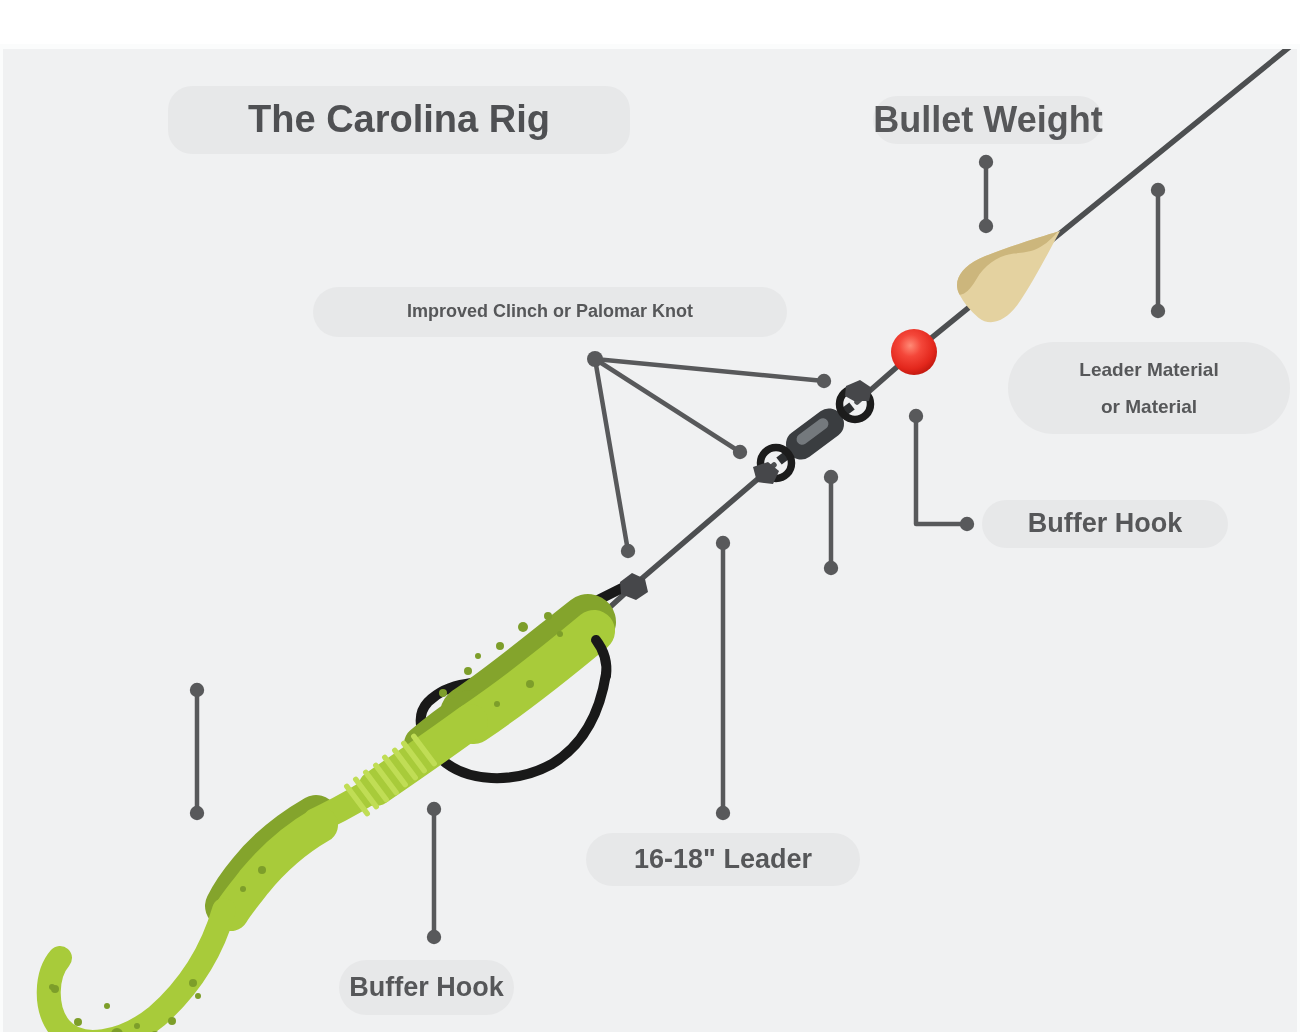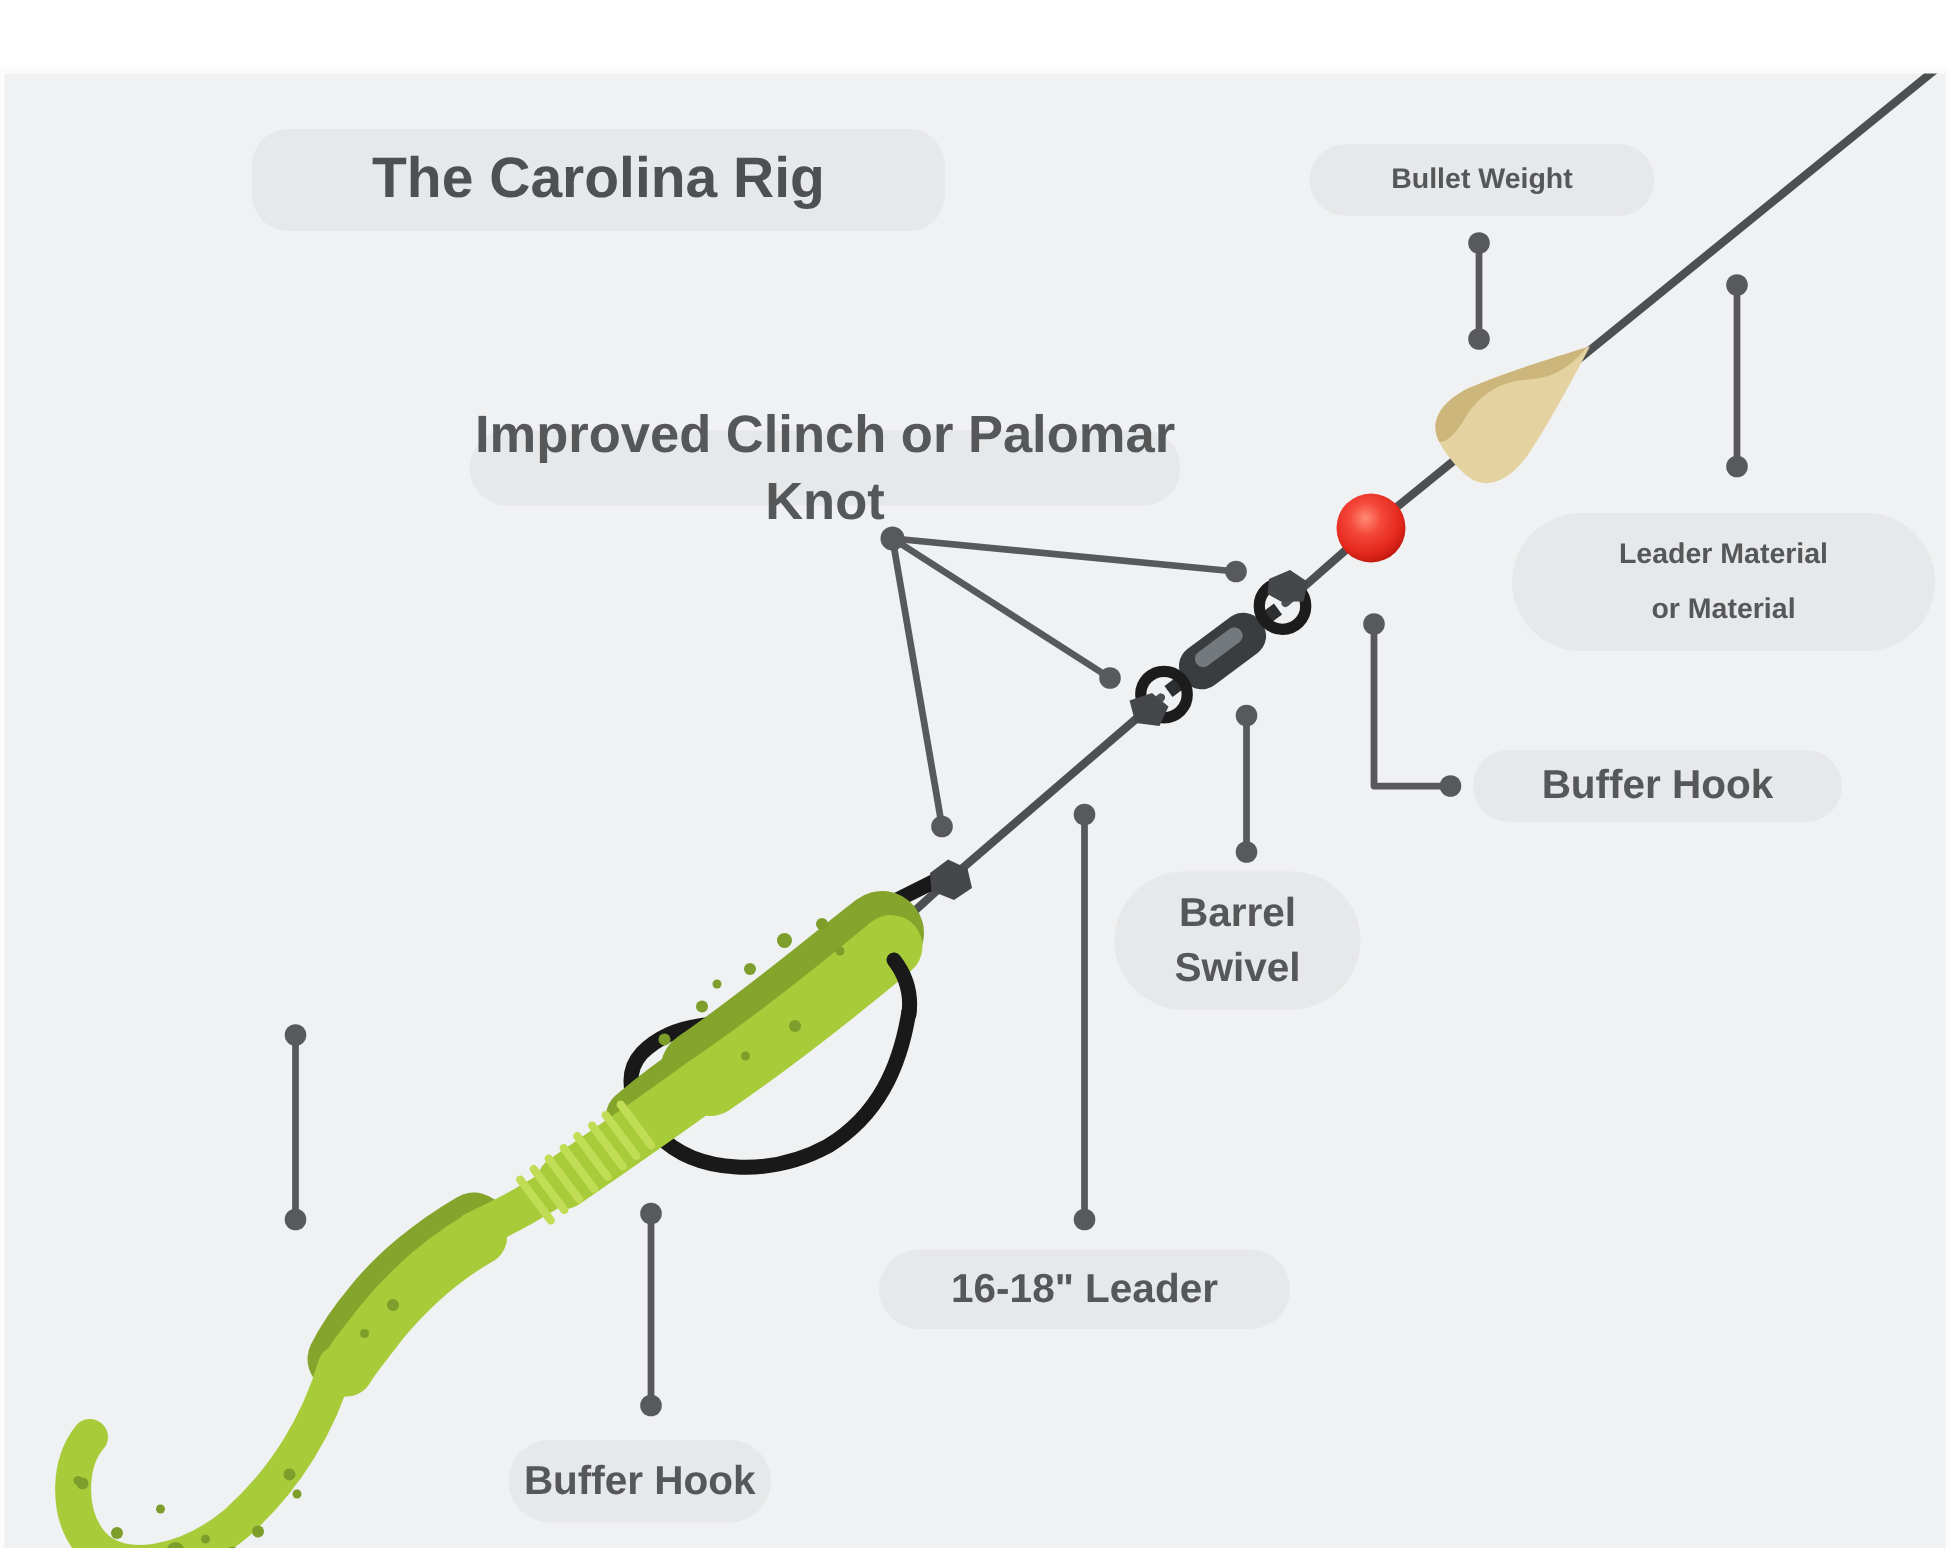--- a/index.html
+++ b/index.html
@@ -3,22 +3,22 @@
 <meta charset="utf-8">
 <style>
   html,body{margin:0;padding:0;background:#ffffff;font-family:"Liberation Sans",sans-serif;}
   .stage{position:relative;width:1300px;height:1032px;background:var(--background,#f0f1f2);overflow:hidden;margin-top:44px;}
   .rig-svg{position:absolute;left:0;top:0;width:1300px;height:1032px;}
   .pill{position:absolute;display:flex;align-items:center;justify-content:center;
         background:var(--label-pill,#e7e8e9);color:var(--label-text,#565759);
         font-weight:700;text-align:center;border-radius:46px;line-height:1.3;}
   .pill .ln{display:block;}
   .title-pill{left:168px;top:42px;width:462px;height:68px;font-size:38px;border-radius:24px;color:#4f5053;}
-  .pill-bullet-weight{left:873px;top:52px;width:230px;height:48px;font-size:19px;}
-  .pill-knot{left:313px;top:243px;width:474px;height:50px;font-size:35px;}
+  .pill-bullet-weight{left:873px;top:52px;width:230px;height:48px;font-size:36px;}
+  .pill-knot{left:313px;top:243px;width:474px;height:50px;font-size:18px;}
   .pill-leader-material{left:1008px;top:298px;width:282px;height:92px;font-size:19px;line-height:37px;flex-direction:column;}
   .pill-buffer-bead{left:982px;top:456px;width:246px;height:48px;font-size:27px;}
   .pill-barrel-swivel{left:743px;top:537px;width:164px;height:92px;font-size:27px;line-height:37px;flex-direction:column;}
   .pill-soft-plastic{left:65px;top:569px;width:267px;height:54px;font-size:27px;}
   .pill-leader-length{left:586px;top:789px;width:274px;height:53px;font-size:27px;}
   .pill-offset-hook{left:339px;top:916px;width:175px;height:55px;font-size:27px;}
   .frame{position:absolute;background:#fbfcfc;}
   .frame.top{left:0;top:0;width:1300px;height:5px;}
   .frame.left{left:0;top:0;width:3px;height:1032px;}
   .frame.right{right:0;top:0;width:3px;height:1032px;}
@@ -178,24 +178,20 @@
 
   <div class="pill pill-knot">Improved Clinch or Palomar Knot</div>
 
   <div class="pill pill-leader-material">
     <span class="ln">Leader Material</span>
     <span class="ln">or Material</span>
   </div>
 
   <div class="pill pill-buffer-bead">Buffer Hook</div>
 
-  <div class="pill pill-barrel-swivel">
-    <span class="ln">Barrel</span>
-    <span class="ln">Swivel</span>
-  </div>
 
 
   <div class="pill pill-leader-length">16-18" Leader</div>
 
   <div class="pill pill-offset-hook">Buffer Hook</div>
 
   <div class="frame top"></div>
   <div class="frame left"></div>
   <div class="frame right"></div>
   <div class="frame bottom"></div>

